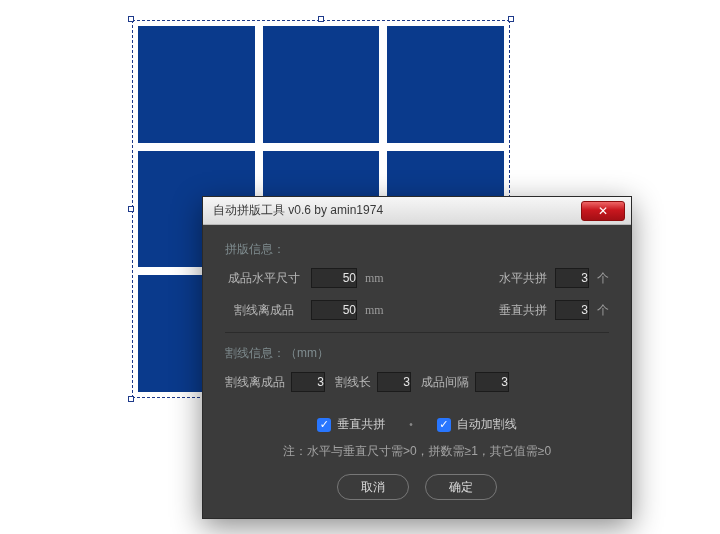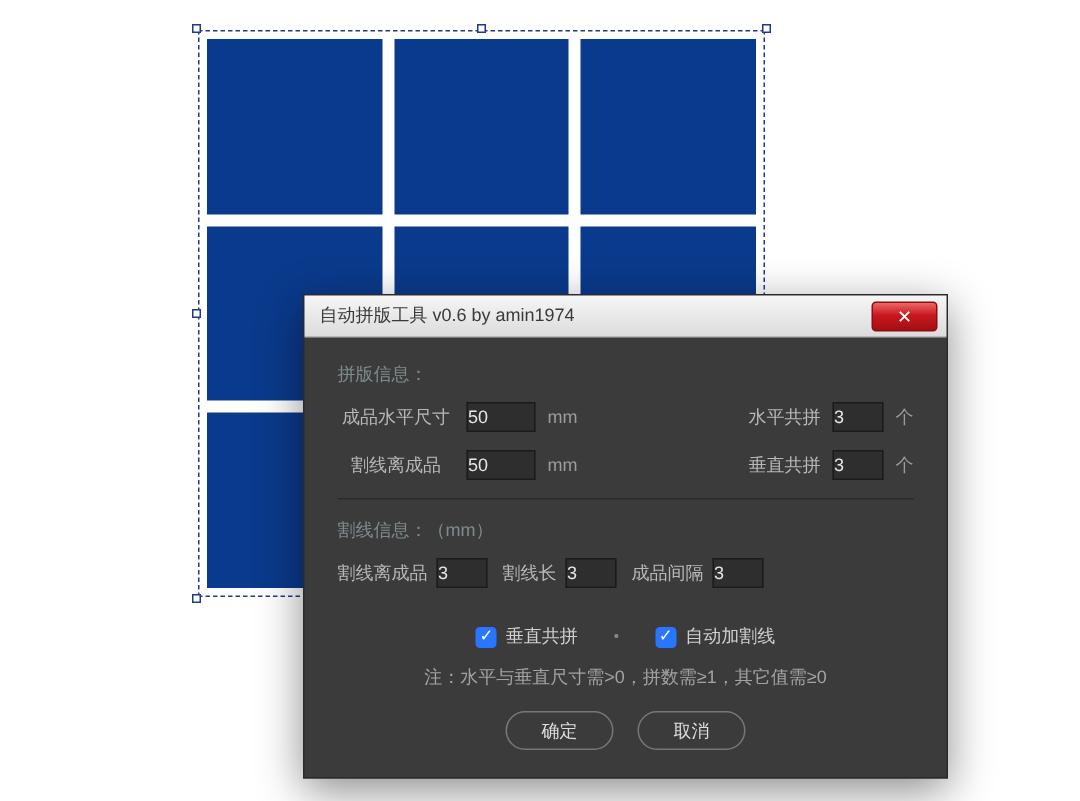--- a/index.html
+++ b/index.html
@@ -112,25 +112,25 @@
       width: 78px;
       text-align: center;
     }
 
     .num-input {
       width: 46px;
       height: 20px;
       background: #2e2e2e;
       border: 1px solid #1b1b1b;
       color: #e6e6e6;
-      text-align: left;
+      text-align: right;
       font-size: 12px;
       outline: none;
     }
-    .unit { color: #9c9c9c; font-size: 12px; width: 22px; }
+    .unit { color: #9c9c9c; font-size: 12px; width: 22px; font-family: Liberation Serif, serif; }
     .spacer { flex: 1; }
 
     .sep {
       border: none;
       border-top: 1px solid #2b2b2b;
       margin: 8px 0 12px 0;
     }
 
     .row3 {
       display: flex;
@@ -281,18 +281,18 @@
       <span class="dotmid">•</span>
       <label class="ck">
         <span class="ckbox blue">✓</span>
         <span>自动加割线</span>
       </label>
     </div>
 
     <div class="note">注：水平与垂直尺寸需&gt;0，拼数需≥1，其它值需≥0</div>
 
     <div class="btns">
+      <button class="pillbtn">取消</button>
       <button class="pillbtn">确定</button>
-      <button class="pillbtn">取消</button>
     </div>
 
   </div>
 </div>
 
 </body></html>

